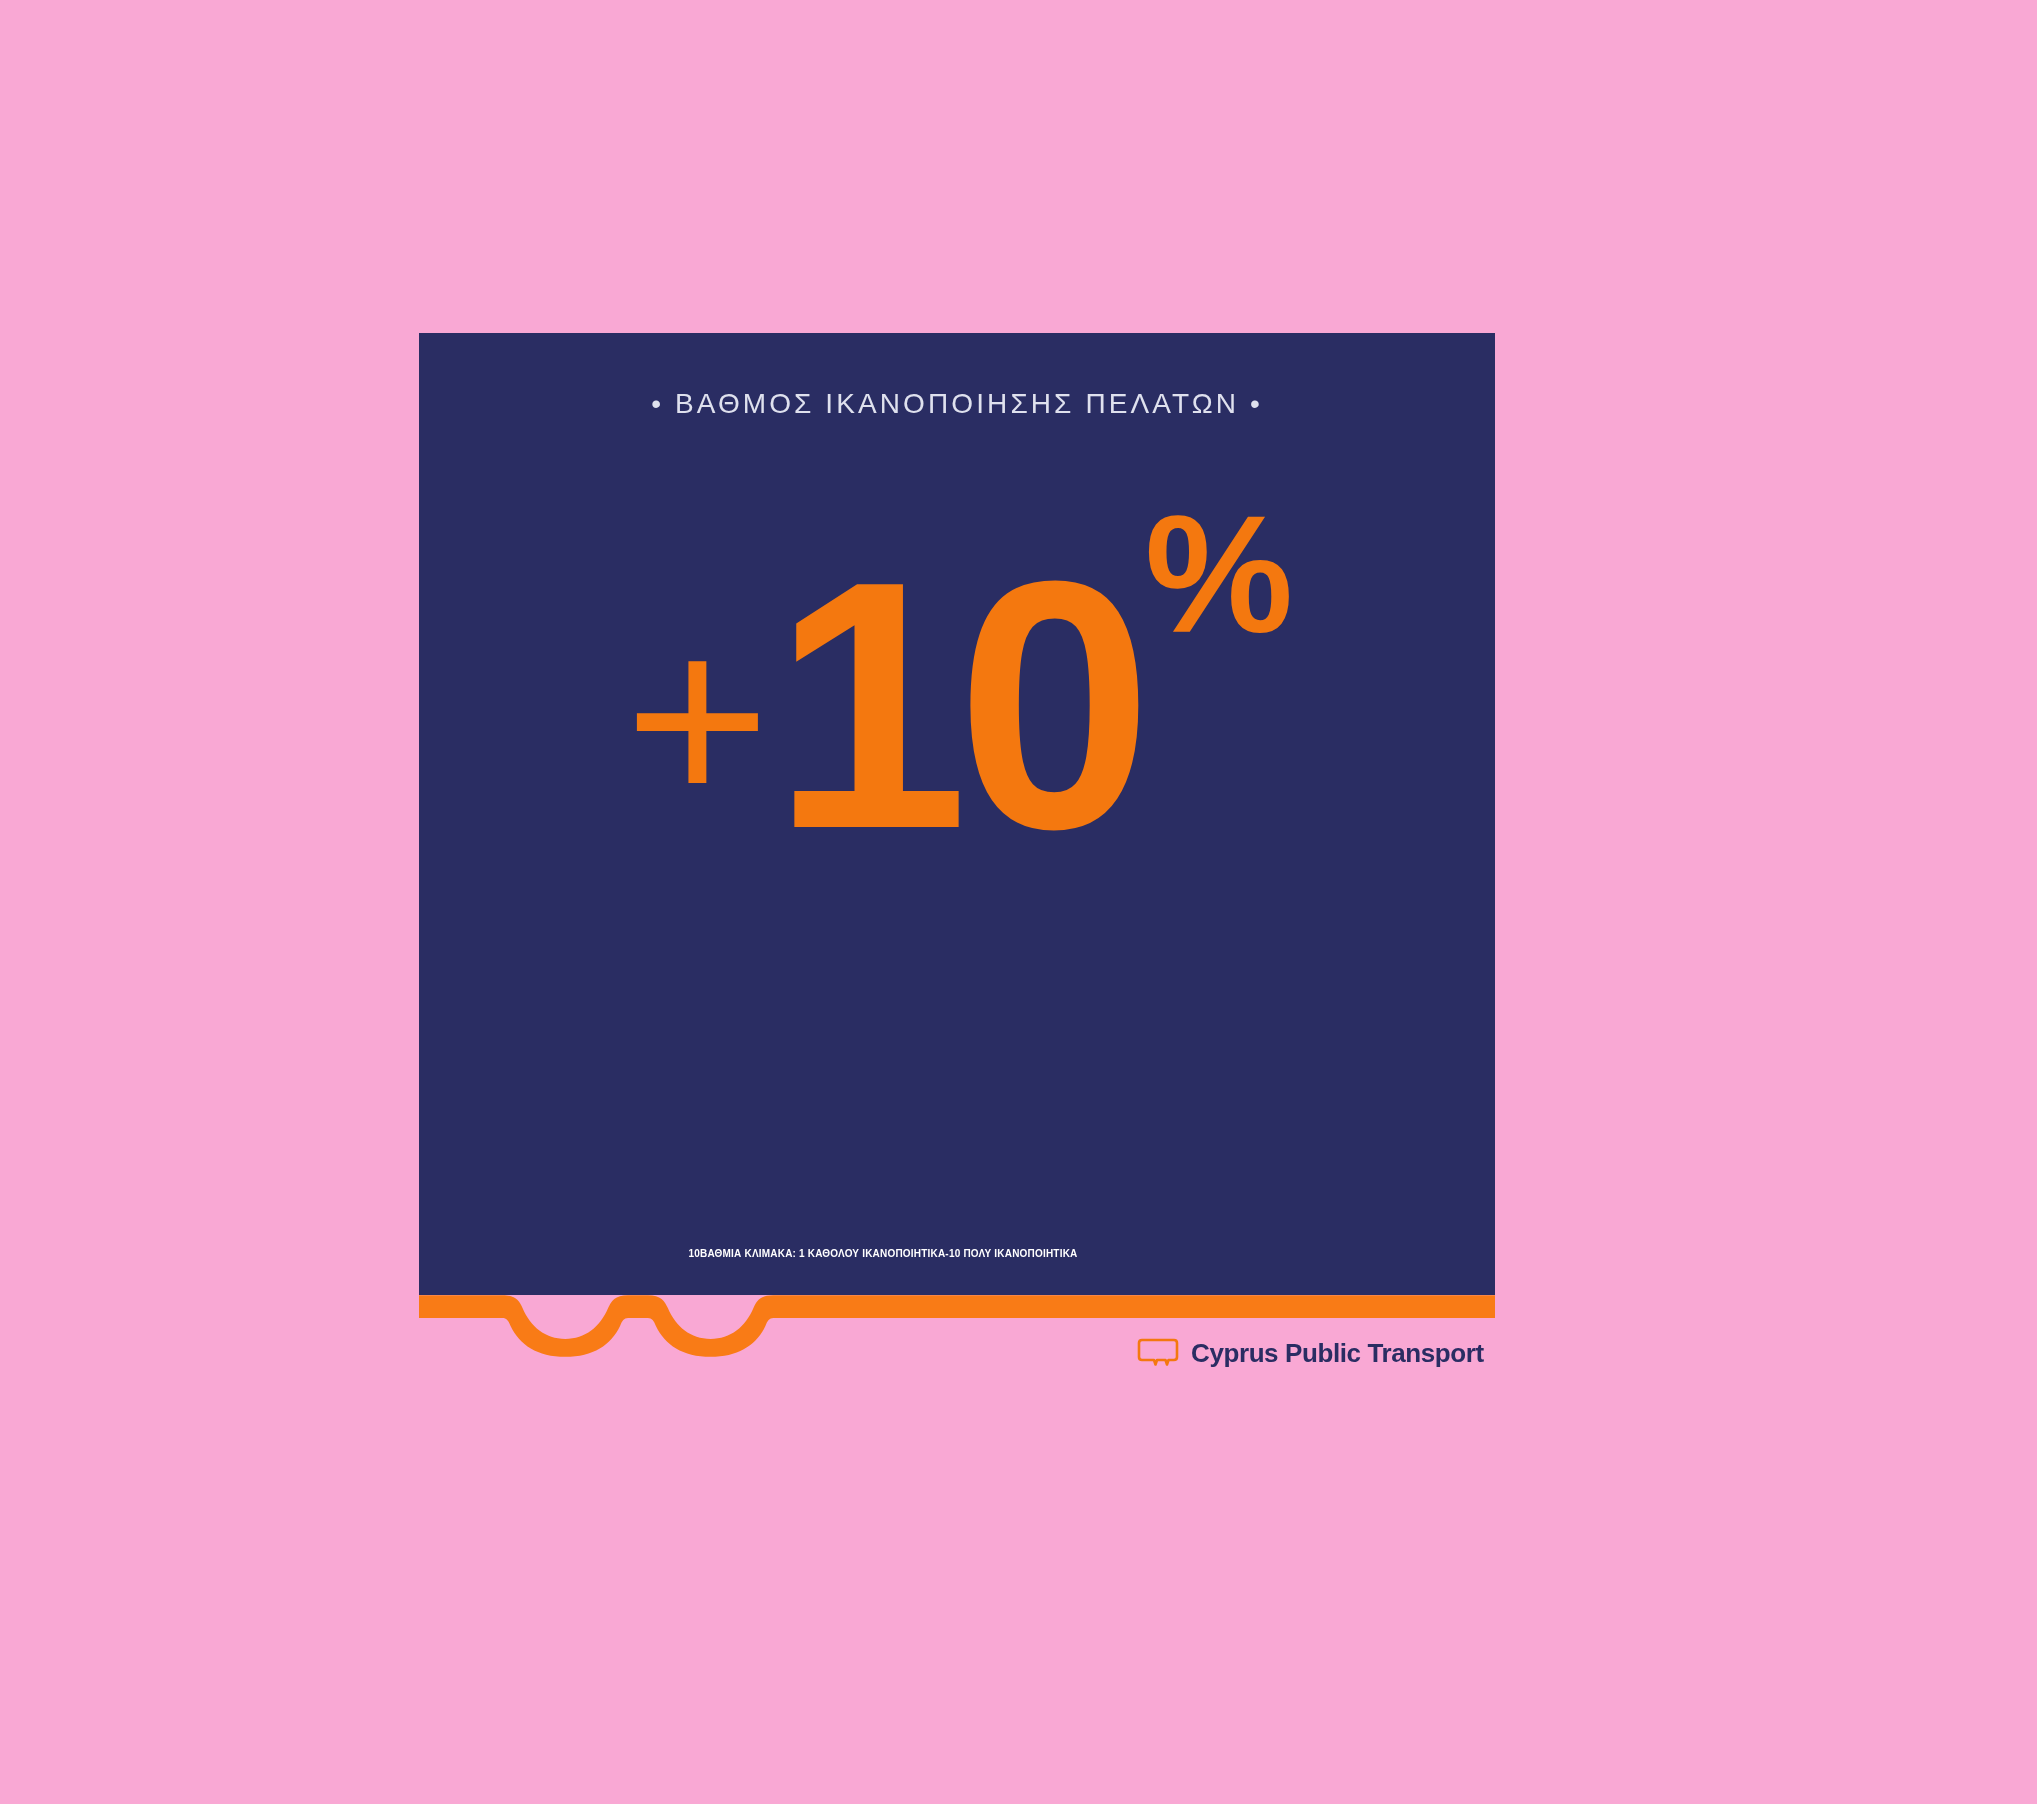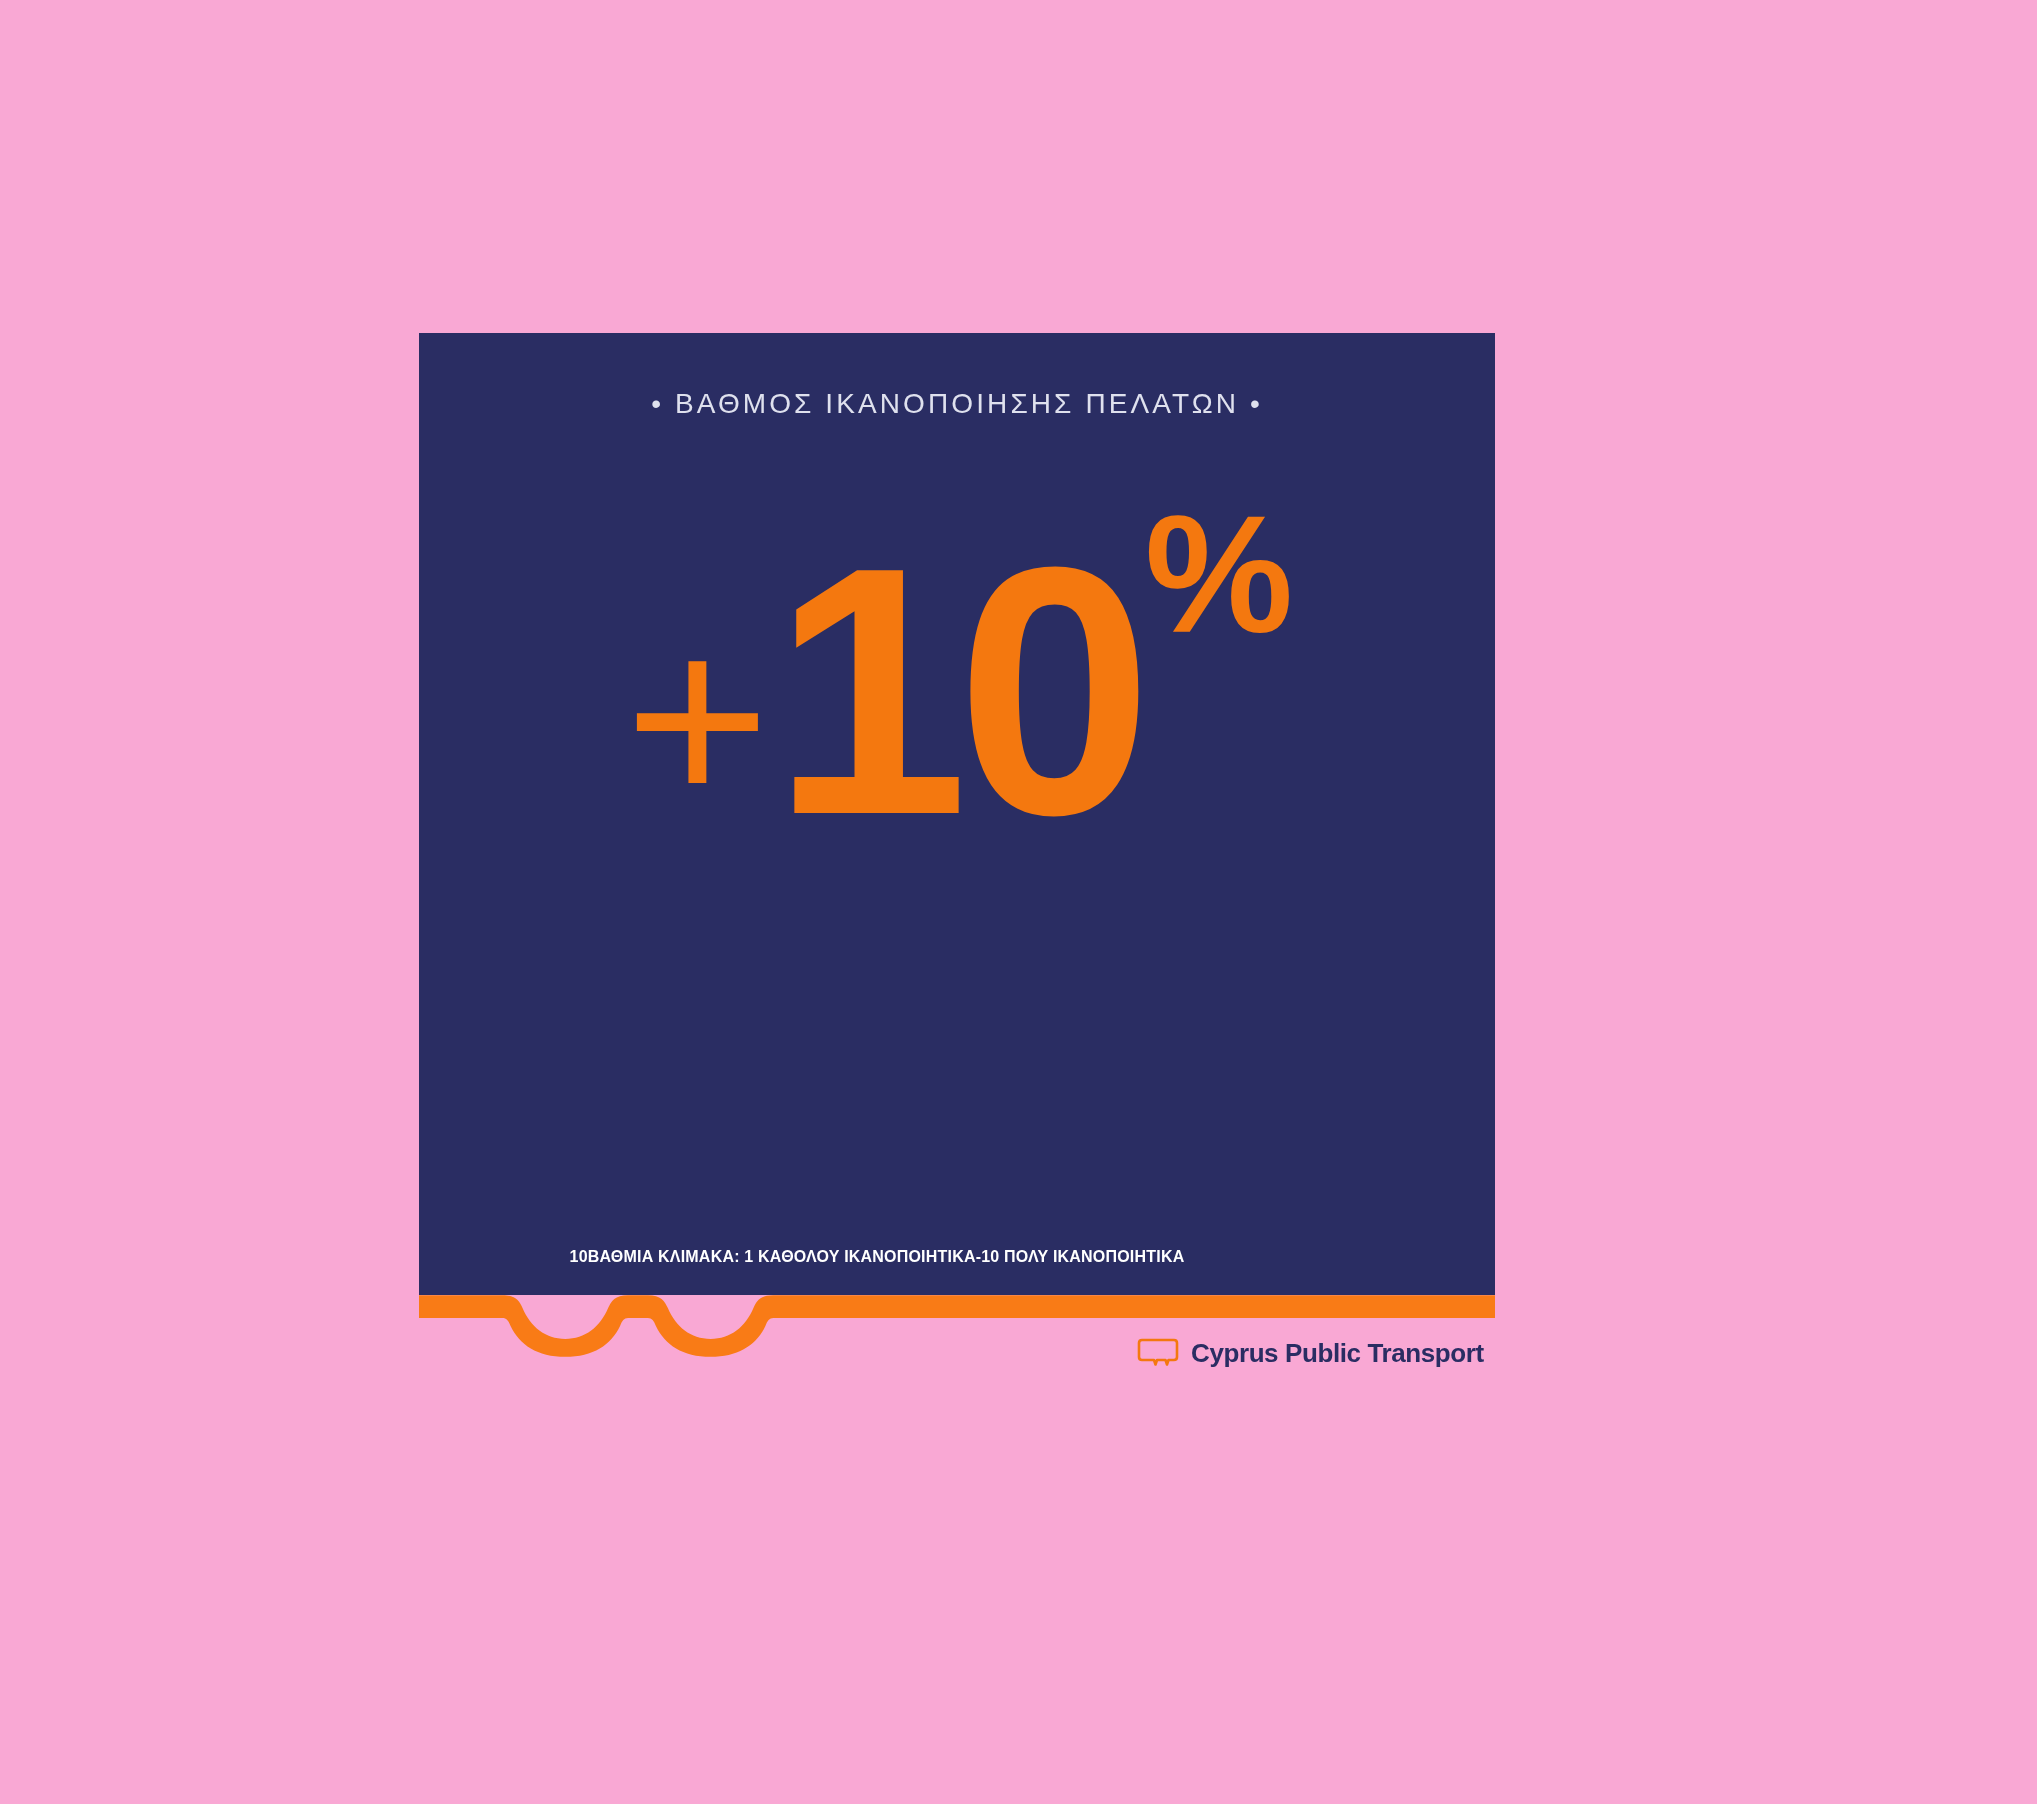--- a/index.html
+++ b/index.html
@@ -75,21 +75,21 @@
     margin-right: 6px;
     letter-spacing: -4px;
   }
 
   .hero-number {
     font-size: 353px;
     font-weight: 800;
     letter-spacing: -12px;
     line-height: 0.92;
     position: relative;
-    top: 0;
+    top: 14px;
   }
 
   .hero-percent {
     font-size: 167px;
     font-weight: 800;
     line-height: 1;
     position: relative;
     top: -117px;
     left: 4px;
   }
@@ -104,26 +104,26 @@
     color: #ffffff;
     font-size: 29px;
     font-weight: 700;
     letter-spacing: 0.3px;
     white-space: nowrap;
   }
 
   
   .footnote {
     position: absolute;
-    left: 0;
+    left: 6px;
     top: 915px;
     width: 916px;
     text-align: center;
     color: #ffffff;
-    font-size: 16px;
+    font-size: 10px;
     font-weight: 700;
     letter-spacing: 0.2px;
     white-space: nowrap;
   }
 
   
   .wheelbar {
     position: absolute;
     left: 0;
     top: 962px;

